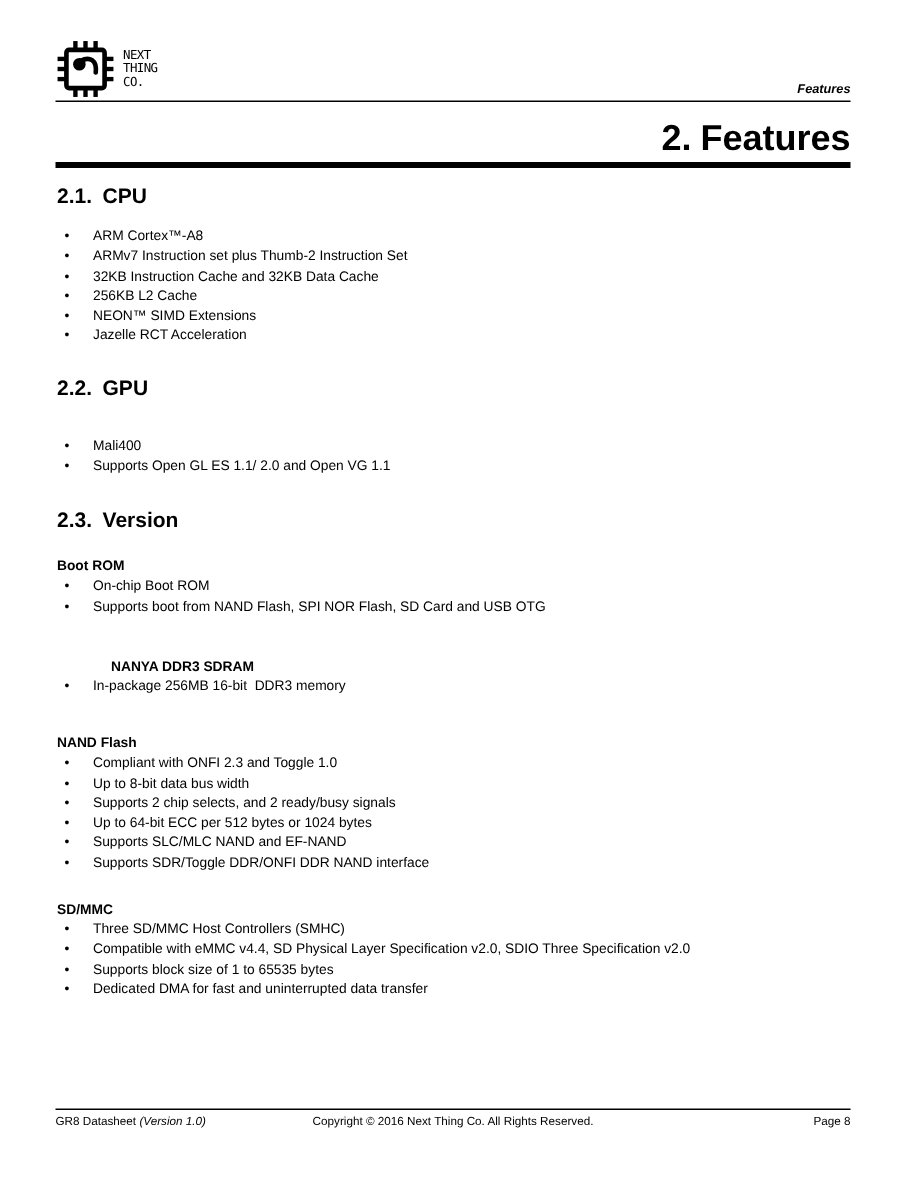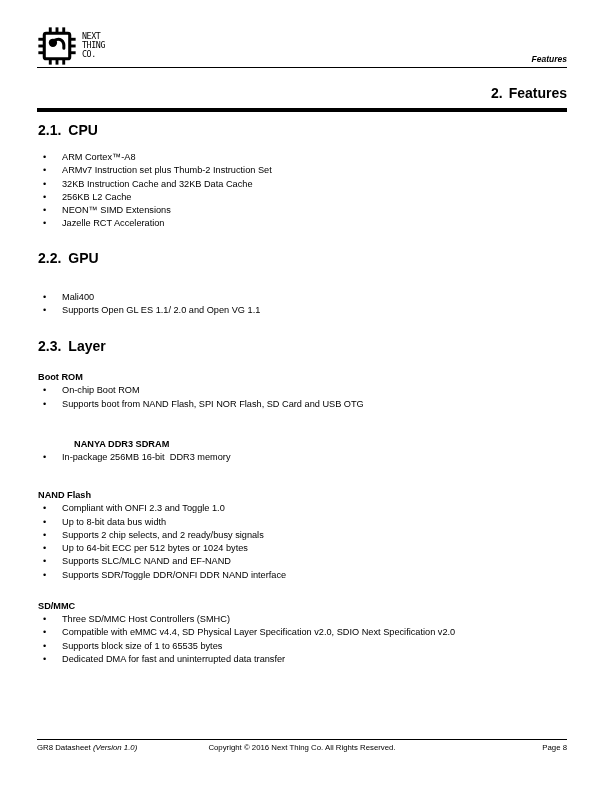--- a/index.html
+++ b/index.html
@@ -17,21 +17,21 @@
   }
   .running-title {
     position:absolute; right:37px; top:54px;
     font-size:8.5px; font-weight:bold; font-style:italic;
   }
   .rule { position:absolute; left:37px; right:37px; background:#000; }
   .rule-top { top:67px; height:1.3px; }
   .rule-thick { top:108px; height:3.6px; }
   .page-title {
     position:absolute; right:37px; top:81px; margin:0;
-    font-size:14px; line-height:24px; font-weight:bold;
+    font-size:24px; line-height:24px; font-weight:bold;
   }
   .page-title .num { margin-right:6px; }
   
   main { position:absolute; left:38px; right:37px; top:118px; }
   h2 { margin:0; font-size:14px; line-height:17px; font-weight:bold; }
   h2 .num { display:inline-block; margin-right:7px; }
   h3 { margin:0; font-size:9.2px; line-height:13px; font-weight:bold; }
   ul { list-style:none; margin:0; padding:0; font-size:9.2px; line-height:13.3px; }
   li { position:relative; padding-left:24px; white-space:pre-wrap; }
   li::before { content:"\2022"; position:absolute; left:5px; top:0; font-size:9.2px; }
@@ -104,21 +104,21 @@
       <li>NEON™ SIMD Extensions</li>
       <li>Jazelle RCT Acceleration</li>
     </ul>
 
     <h2 class="h2-gpu"><span class="num">2.2.</span><span>GPU</span></h2>
     <ul class="ul-gpu">
       <li>Mali400</li>
       <li>Supports Open GL ES 1.1/ 2.0 and Open VG 1.1</li>
     </ul>
 
-    <h2 class="h2-mem"><span class="num">2.3.</span><span>Layer</span></h2>
+    <h2 class="h2-mem"><span class="num">2.3.</span><span>Version</span></h2>
 
     <h3 class="h3-bootrom">Boot ROM</h3>
     <ul>
       <li>On-chip Boot ROM</li>
       <li>Supports boot from NAND Flash, SPI NOR Flash, SD Card and USB OTG</li>
     </ul>
 
     <h3 class="h3-nanya">NANYA DDR3 SDRAM</h3>
     <ul>
       <li>In-package 256MB 16-bit  DDR3 memory</li>
@@ -130,21 +130,21 @@
       <li>Up to 8-bit data bus width</li>
       <li>Supports 2 chip selects, and 2 ready/busy signals</li>
       <li>Up to 64-bit ECC per 512 bytes or 1024 bytes</li>
       <li>Supports SLC/MLC NAND and EF-NAND</li>
       <li>Supports SDR/Toggle DDR/ONFI DDR NAND interface</li>
     </ul>
 
     <h3 class="h3-sdmmc">SD/MMC</h3>
     <ul>
       <li>Three SD/MMC Host Controllers (SMHC)</li>
-      <li>Compatible with eMMC v4.4, SD Physical Layer Specification v2.0, SDIO Next Specification v2.0</li>
+      <li>Compatible with eMMC v4.4, SD Physical Layer Specification v2.0, SDIO Three Specification v2.0</li>
       <li>Supports block size of 1 to 65535 bytes</li>
       <li>Dedicated DMA for fast and uninterrupted data transfer</li>
     </ul>
 
   </main>
 
   <div class="rule rule-footer"></div>
   <div class="footer-row">
     <span class="f-left"><span>GR8 Datasheet</span> <span class="ital">(Version 1.0)</span></span>
     <span class="f-center">Copyright © 2016 Next Thing Co. All Rights Reserved.</span>

